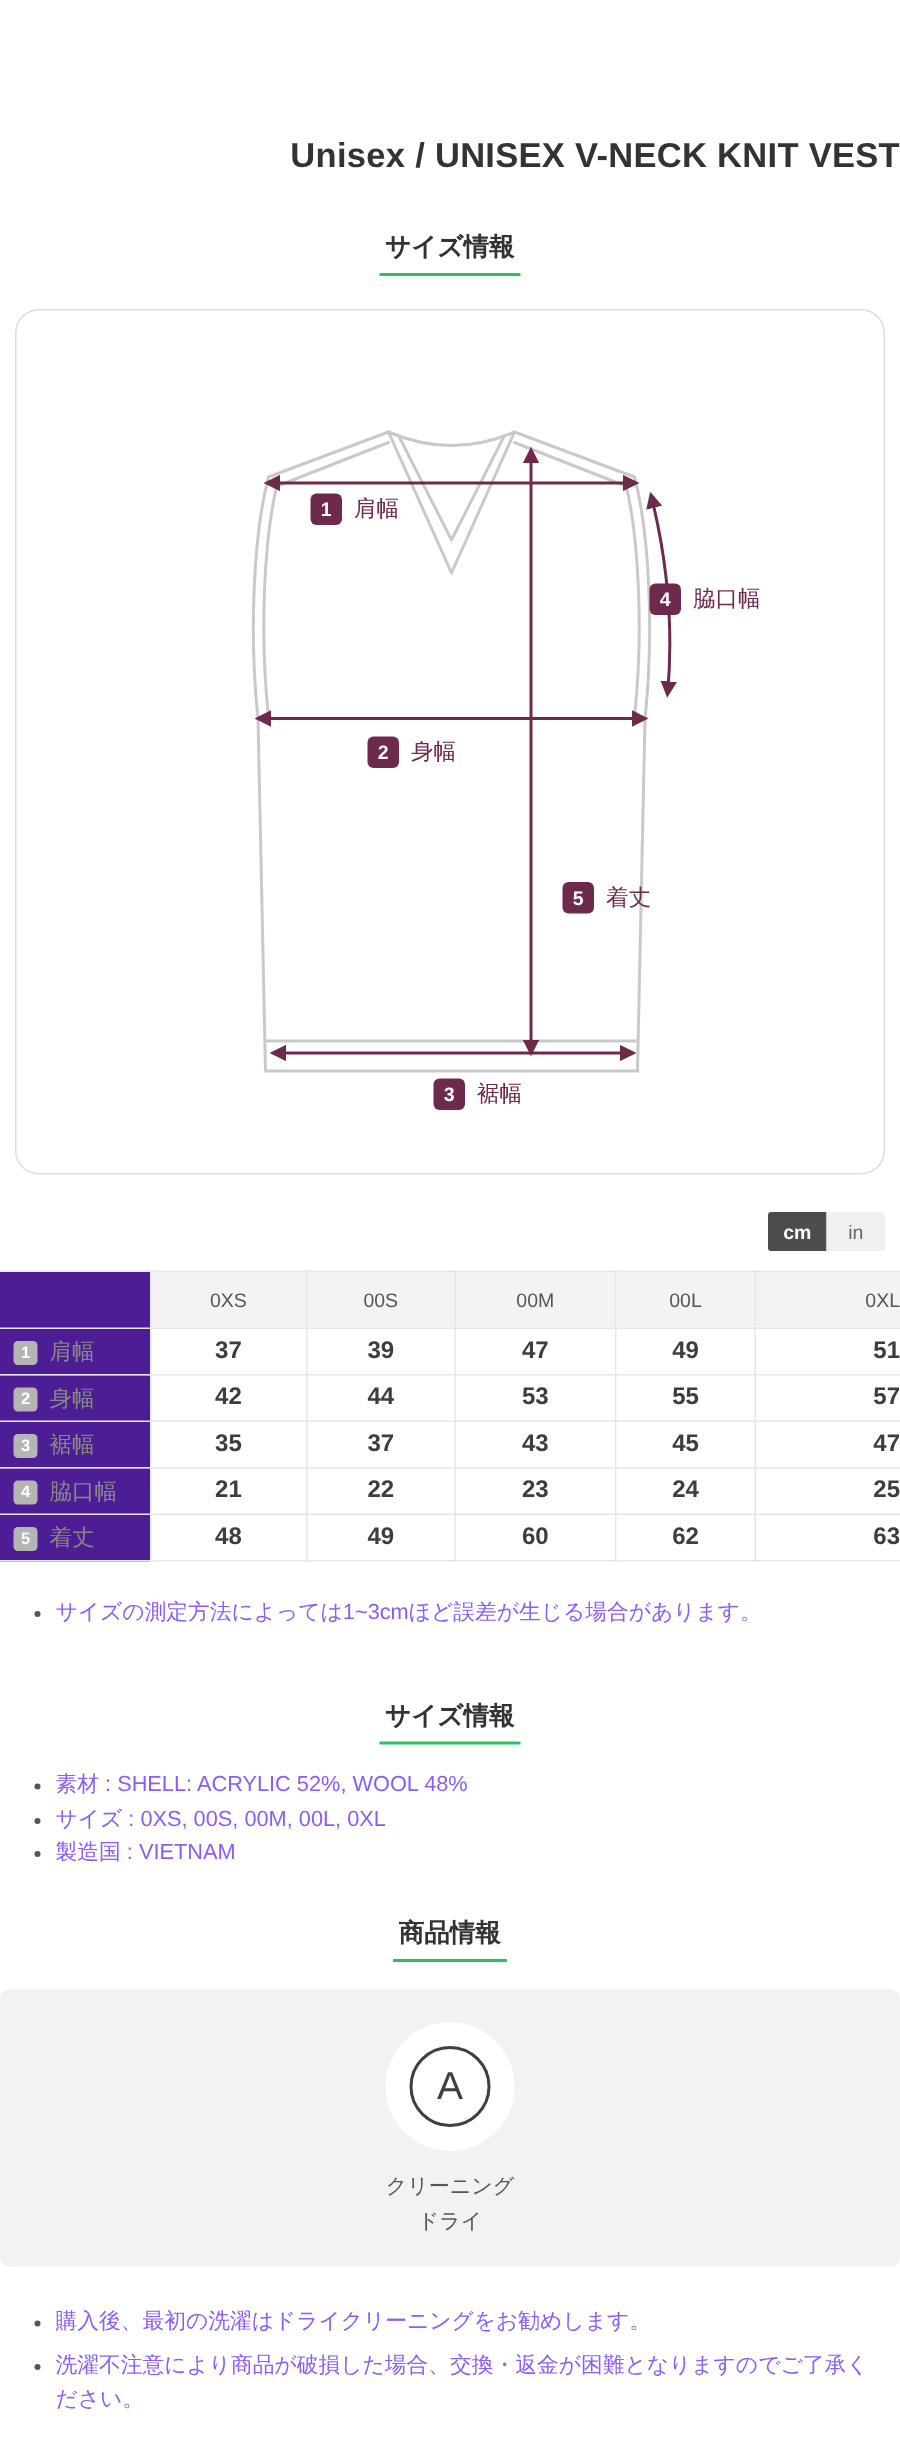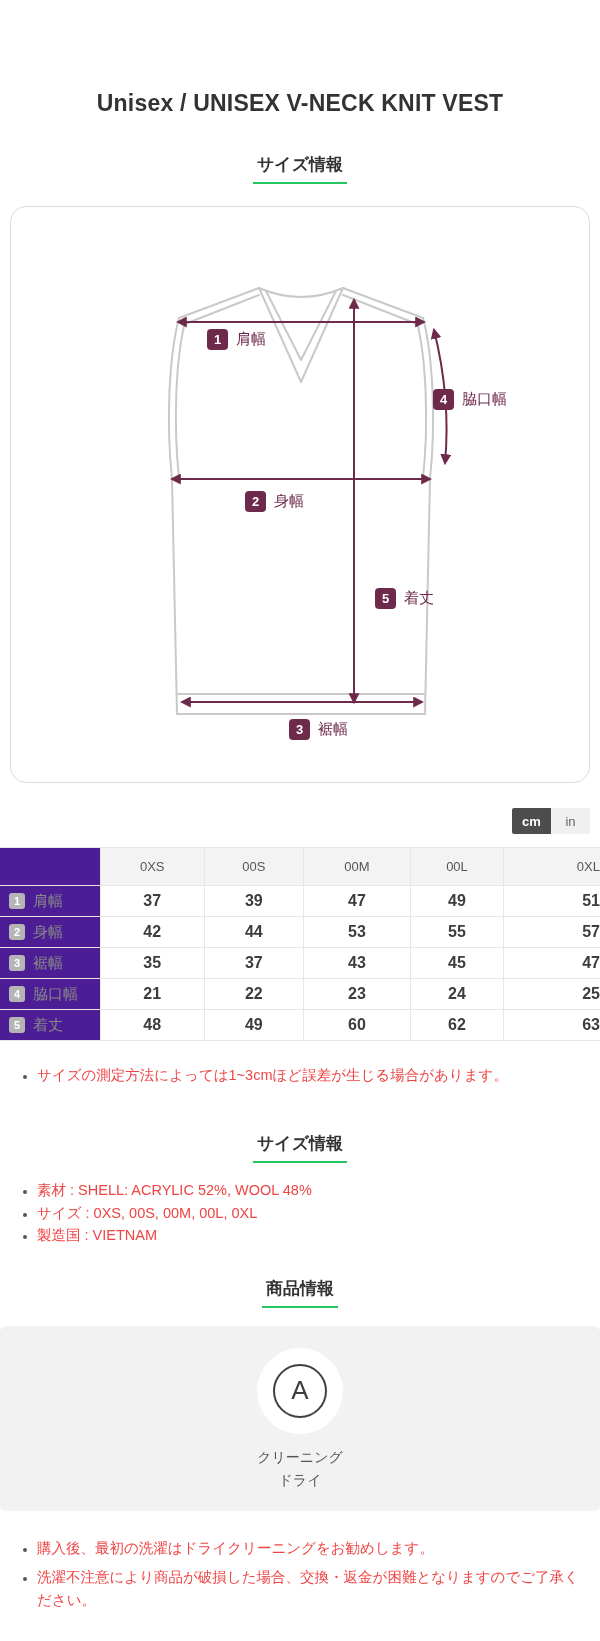--- a/index.html
+++ b/index.html
@@ -4,21 +4,21 @@
 <style>
   * { margin:0; padding:0; box-sizing:border-box; }
   html,body { background:#fff; }
   body {
     width:600px; min-height:1641px; margin:0 auto;
     font-family:"Liberation Sans","DejaVu Sans",sans-serif;
     color:#3d3d3d;
   }
   
   .page-title{
-    padding-top:90px; text-align:center;
+    padding-top:90px; text-align:right;
     font-size:23px; font-weight:bold; color:#333; letter-spacing:.2px;
   }
   .section-title-row{ text-align:center; }
   .section-title{
     display:inline-block; font-size:17px; font-weight:bold; color:#333;
     border-bottom:2px solid #22c55e; padding:0 4px 6px;
   }
   .st1{ margin-top:36px; } .st2{ margin-top:46px; } .st3{ margin-top:30px; }
   
   .diagram-box{
@@ -57,21 +57,21 @@
     padding-left:9px; font-size:15px; color:#888;
   }
   .size-table th.rowhead .tnum{
     display:inline-block; width:16px; height:16px; line-height:16px; border-radius:3px;
     background:#b5b5b5; color:#fff; font-size:11px; font-weight:bold;
     text-align:center; vertical-align:1px; margin-right:8px;
   }
   .size-table th:first-child,.size-table td:first-child{ border-left:none; }
   .size-table th:last-child,.size-table td:last-child{ border-right:none;text-align:right; }
   
-  ul.bullets{ list-style:disc; padding-left:37px; padding-right:16px; color:#ef4444; }
+  ul.bullets{ list-style:disc; padding-left:37px; padding-right:16px; color:#8b5cf6; }
   ul.bullets li{ font-size:14.5px; line-height:1.55; }
   ul.bullets li::marker{ color:#555; font-size:12px; }
   .note-list{ margin-top:23px; }
   .info-list{ margin-top:16px; }
   .info-list li{ font-size:15px; line-height:1.95; }
   .care-notes{ margin-top:26px; }
   .care-notes li{ font-size:15px; line-height:1.75; margin-bottom:7px; }
   
   .care-box{
     margin-top:18px; height:185px; background:#f2f2f2; border-radius:6px;

